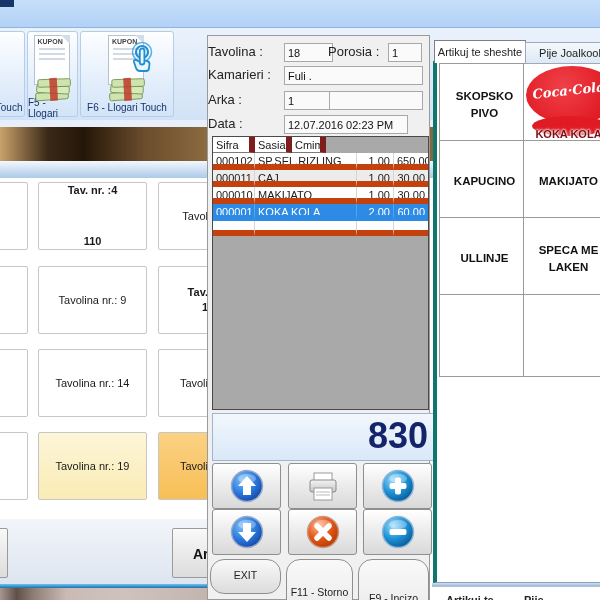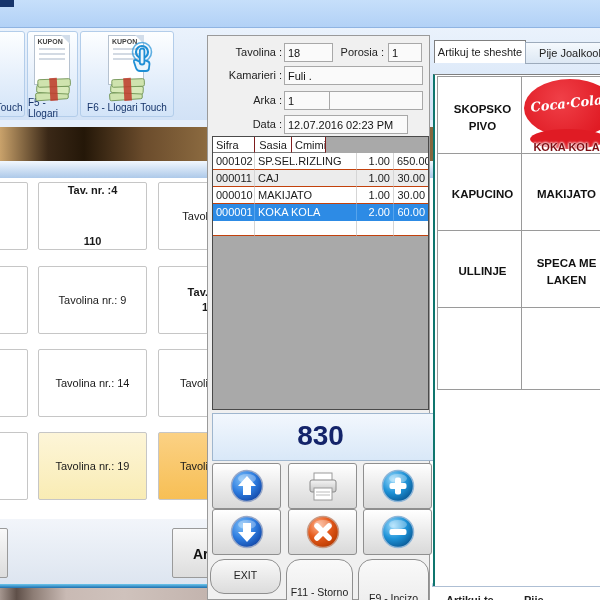--- a/index.html
+++ b/index.html
@@ -45,52 +45,52 @@
   .bottom-bar{left:0;top:518px;width:430px;height:67px;border-top:1px solid #fff;
               background:linear-gradient(#f2f5fa,#dde5f0);border-bottom:1px solid #b9c9dc;}
   .gray-btn{background:linear-gradient(#f9f9f9,#e9e9e9 55%,#dddddd);border:1px solid #9a9a9a;border-radius:2px;}
   .blue-line-left{left:0;top:584px;width:207px;height:4px;background:linear-gradient(#6cc6ec,#1d6fae);}
   .photo-band{left:0;top:588px;width:207px;height:12px;
     background:linear-gradient(90deg,#a5968f 0%,#5f5049 8%,#8d7d75 16%,#c9bab4 32%,#cfc2bc 60%,#c3b4ae 100%);}
 
   
   .order-panel{left:207px;top:35px;width:223px;height:565px;background:#f0f0f0;
                border:1px solid #9a9a9a;z-index:5;}
-  .flabel{position:absolute;font-size:11px;color:#222;text-align:right;height:16px;line-height:16px;}
+  .flabel{position:absolute;font-size:13px;color:#222;text-align:left;height:16px;line-height:16px;}
   .ffield{position:absolute;background:#fafafa;border:1px solid #a8a8a8;font-size:11px;color:#111;
           padding:0 3px;font-family:"Liberation Sans",sans-serif;height:17px;line-height:15px;}
   input.ffield{outline:none;}
 
   .otable{position:absolute;left:4px;top:100px;width:215px;height:272px;background:#a9a9a9;
           border:1px solid #4a4a4a;overflow:hidden;}
   .trow{display:flex;width:100%;}
-  .tcell{box-sizing:border-box;border-right:1px solid #d5d5d5;border-bottom:1px solid #c2410c;
+  .tcell{box-sizing:border-box;border-right:1px solid #d5d5d5;border-bottom:6px solid #c2410c;
          font-size:11px;color:#1a1a1a;padding:0 3px;height:17px;line-height:16px;overflow:hidden;white-space:nowrap;}
-  .thead .tcell{border-bottom:1px solid #7a7a7a;border-right:1px solid #7f1d1d;background:#fff;height:16px;}
+  .thead .tcell{border-bottom:1px solid #7a7a7a;border-right:6px solid #7f1d1d;background:#fff;height:16px;}
   .c-sifra{width:42px;}.c-emri{width:102px;}.c-sasia{width:37px;text-align:right;}.c-cmimi{width:34px;text-align:right;border-right:none;}
   .thead .c-sasia,.thead .c-cmimi{text-align:center;}
   .trow.odd .tcell{background:#fff;}
   .trow.even .tcell{background:#ececec;}
   .trow.selected .tcell{background:#2d8be5;color:#fff;border-bottom-color:#2d8be5;border-right-color:#57a4ec;}
   .trow.empty .tcell{background:#fff;height:15px;}
 
   .total-box{position:absolute;left:4px;top:377px;width:215px;height:46px;
              background:linear-gradient(#f2f7fd,#d9e8f8);border:1px solid #9fb6ce;
-             font-size:28px;font-weight:bold;color:#14246a;text-align:center;line-height:44px;padding-right:8px;}
+             font-size:36px;font-weight:bold;color:#14246a;text-align:right;line-height:44px;padding-right:8px;}
   .ibtn{position:absolute;width:67px;height:44px;background:linear-gradient(#ffffff,#ebebeb 50%,#d9d9d9);
         border:1px solid #8f8f8f;border-radius:3px;display:flex;align-items:center;justify-content:center;}
   .fbtn{position:absolute;background:linear-gradient(#f9f9f9,#e9e9e9 55%,#dcdcdc);border:1px solid #8f8f8f;
         border-radius:14px;font-size:10.5px;color:#222;text-align:center;}
 
   
   .tab{position:absolute;font-size:11px;color:#222;display:flex;align-items:center;justify-content:center;z-index:7;}
   .tab.active{background:#fff;border:1px solid #7f7f7f;border-bottom:none;}
   .tab.inactive{background:linear-gradient(#f5f9fd,#dde8f4);border:1px solid #9caabb;}
-  .art-body{left:433px;top:74px;width:167px;height:522px;background:#fff;
-            border-left:2px solid #0f766e;border-top:1px solid #7f7f7f;border-bottom:1px solid #8ba2bd;z-index:6;}
+  .art-body{left:433px;top:61px;width:167px;height:522px;background:#fff;
+            border-left:4px solid #0f766e;border-top:1px solid #7f7f7f;border-bottom:1px solid #8ba2bd;z-index:6;}
   .pcell{position:absolute;background:#fff;border:1px solid #9a9a9a;display:flex;align-items:center;
          justify-content:center;text-align:center;font-weight:bold;font-size:11.5px;color:#111;
          line-height:1.4;overflow:hidden;padding:2px;}
   .coke-ellipse{position:absolute;left:2px;top:2px;width:92px;height:58px;border-radius:50%;
       background:radial-gradient(circle at 40% 35%, #f04048, #e01b24 70%);}
   .coke-script{position:absolute;left:0;top:18px;width:100%;text-align:center;
       font-family:"DejaVu Serif",serif;font-style:italic;font-weight:bold;font-size:13px;color:#fff;
       transform:rotate(-6deg);}
   .coke-under{position:absolute;left:8px;top:52px;width:76px;height:20px;border-radius:50%;background:#e01b24;}
   .koka-label{position:absolute;left:0;bottom:3px;width:100%;text-align:center;font-weight:bold;

